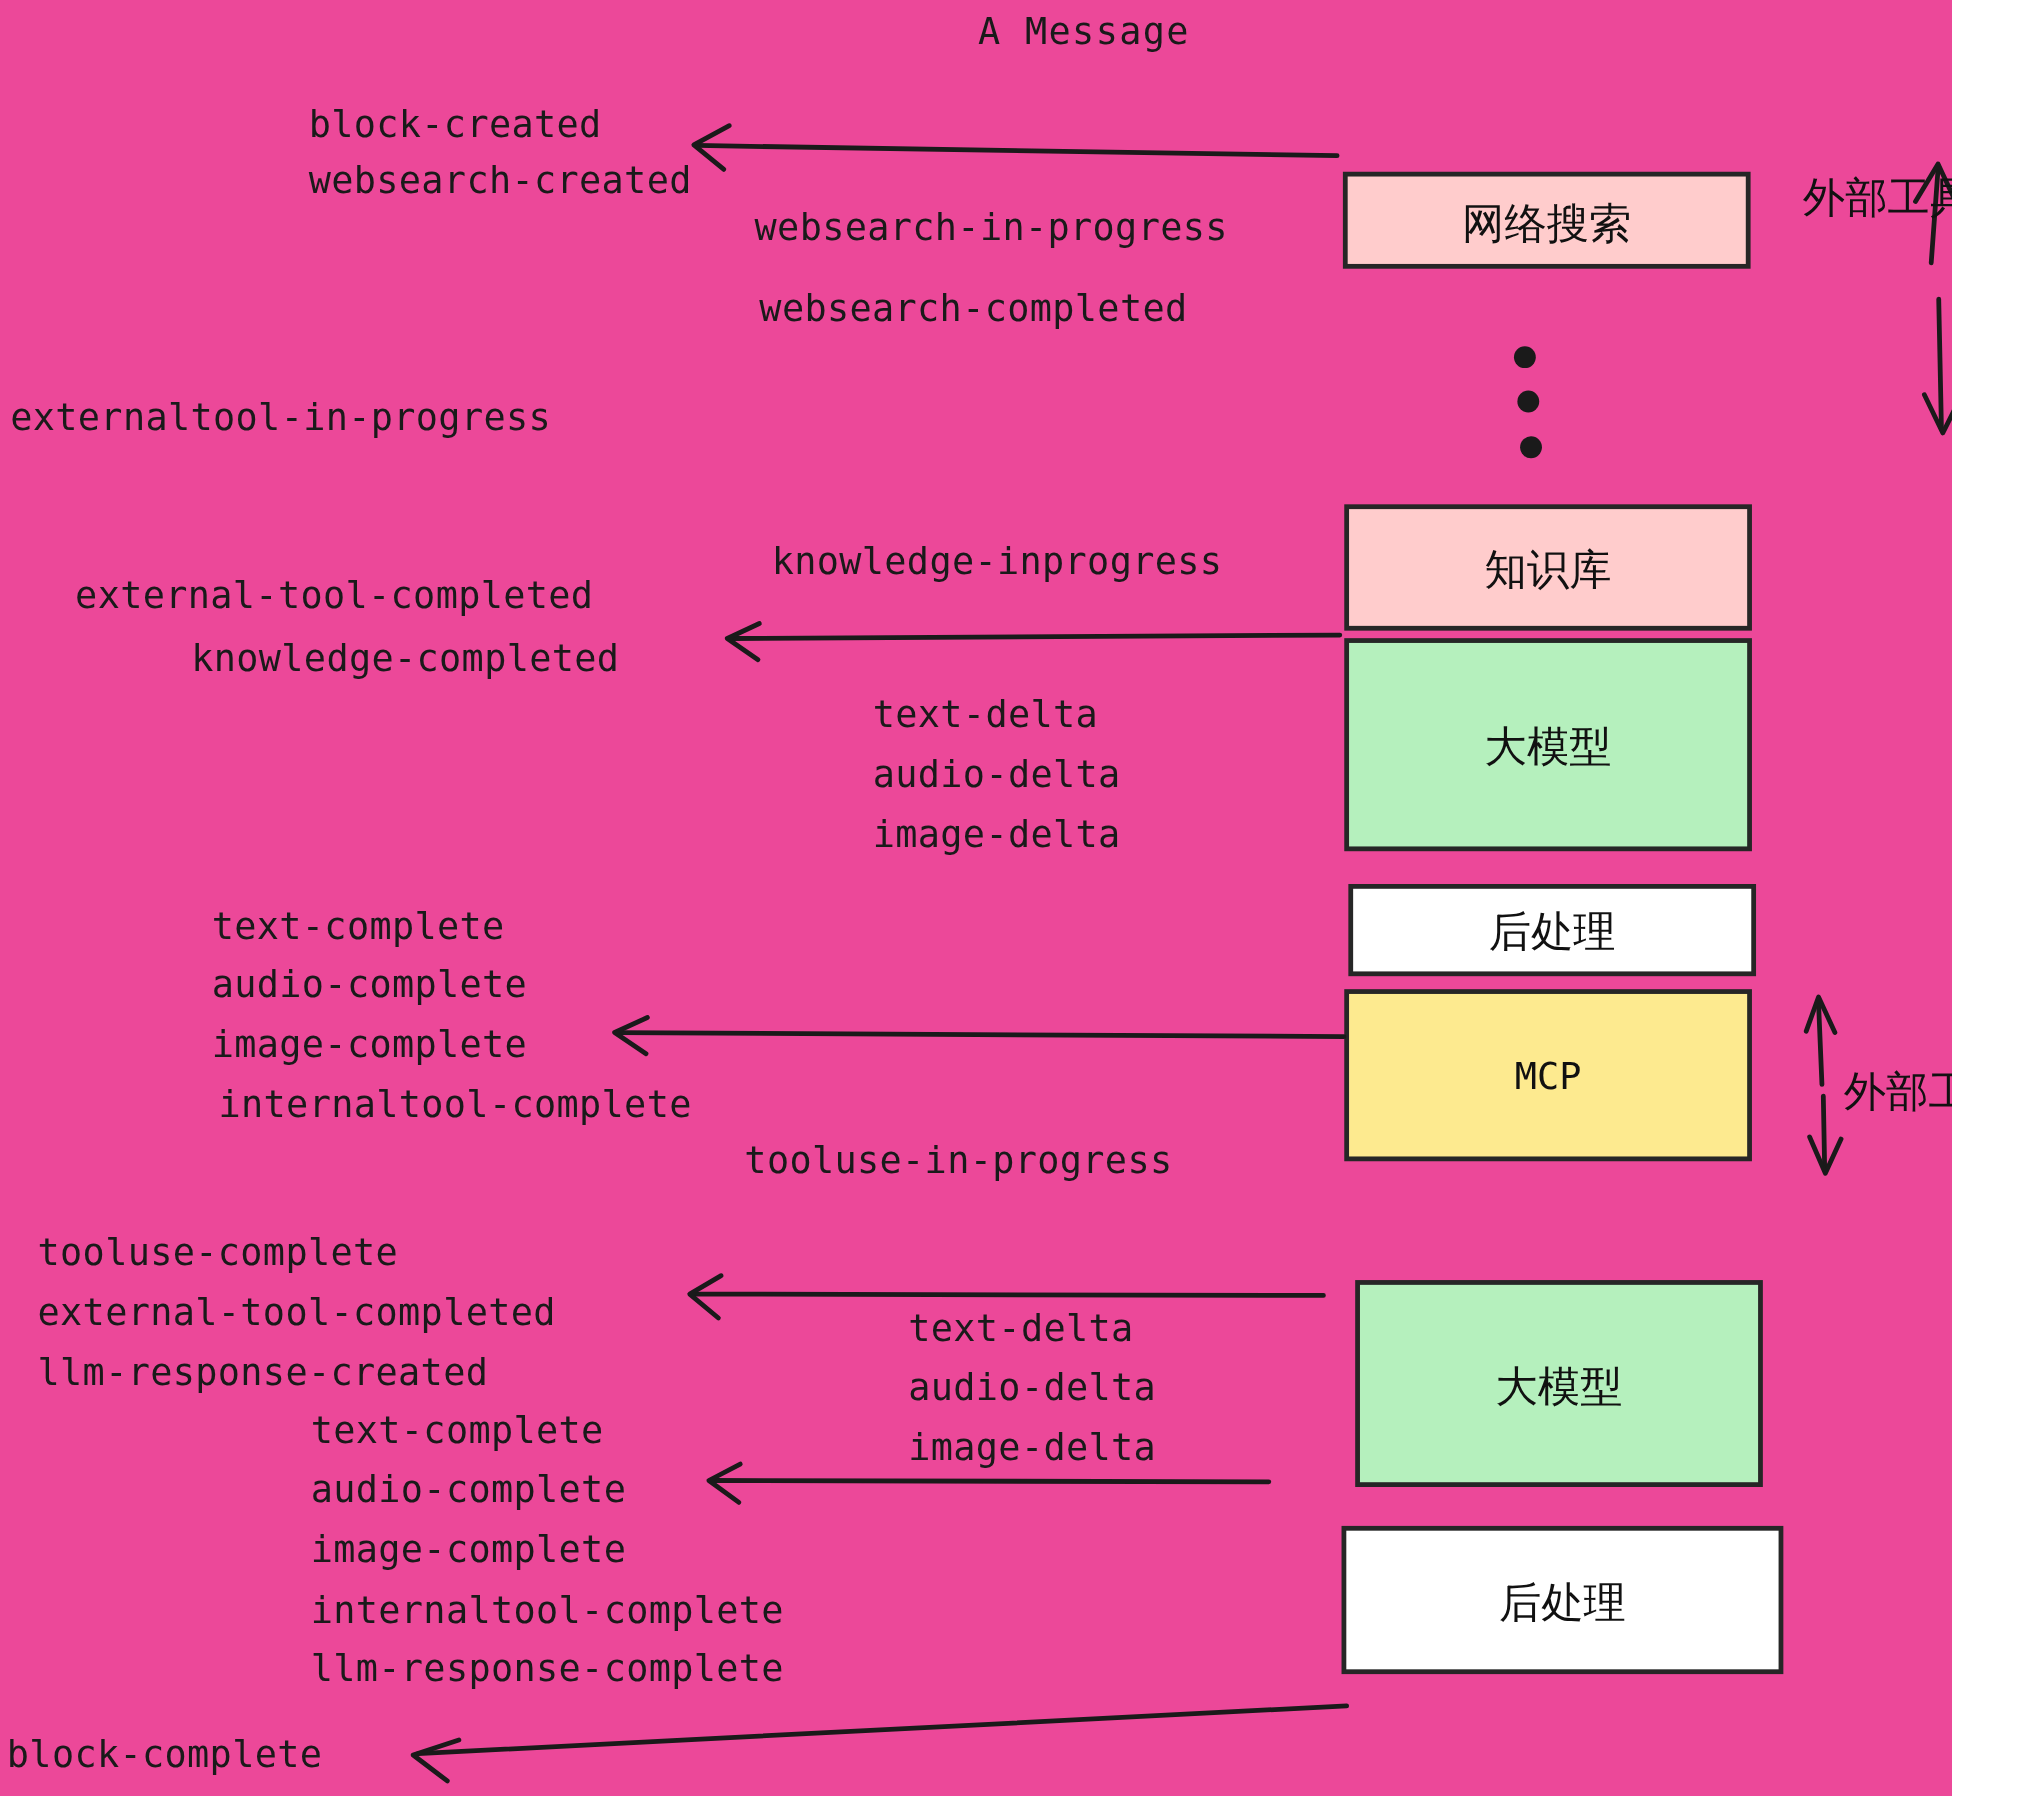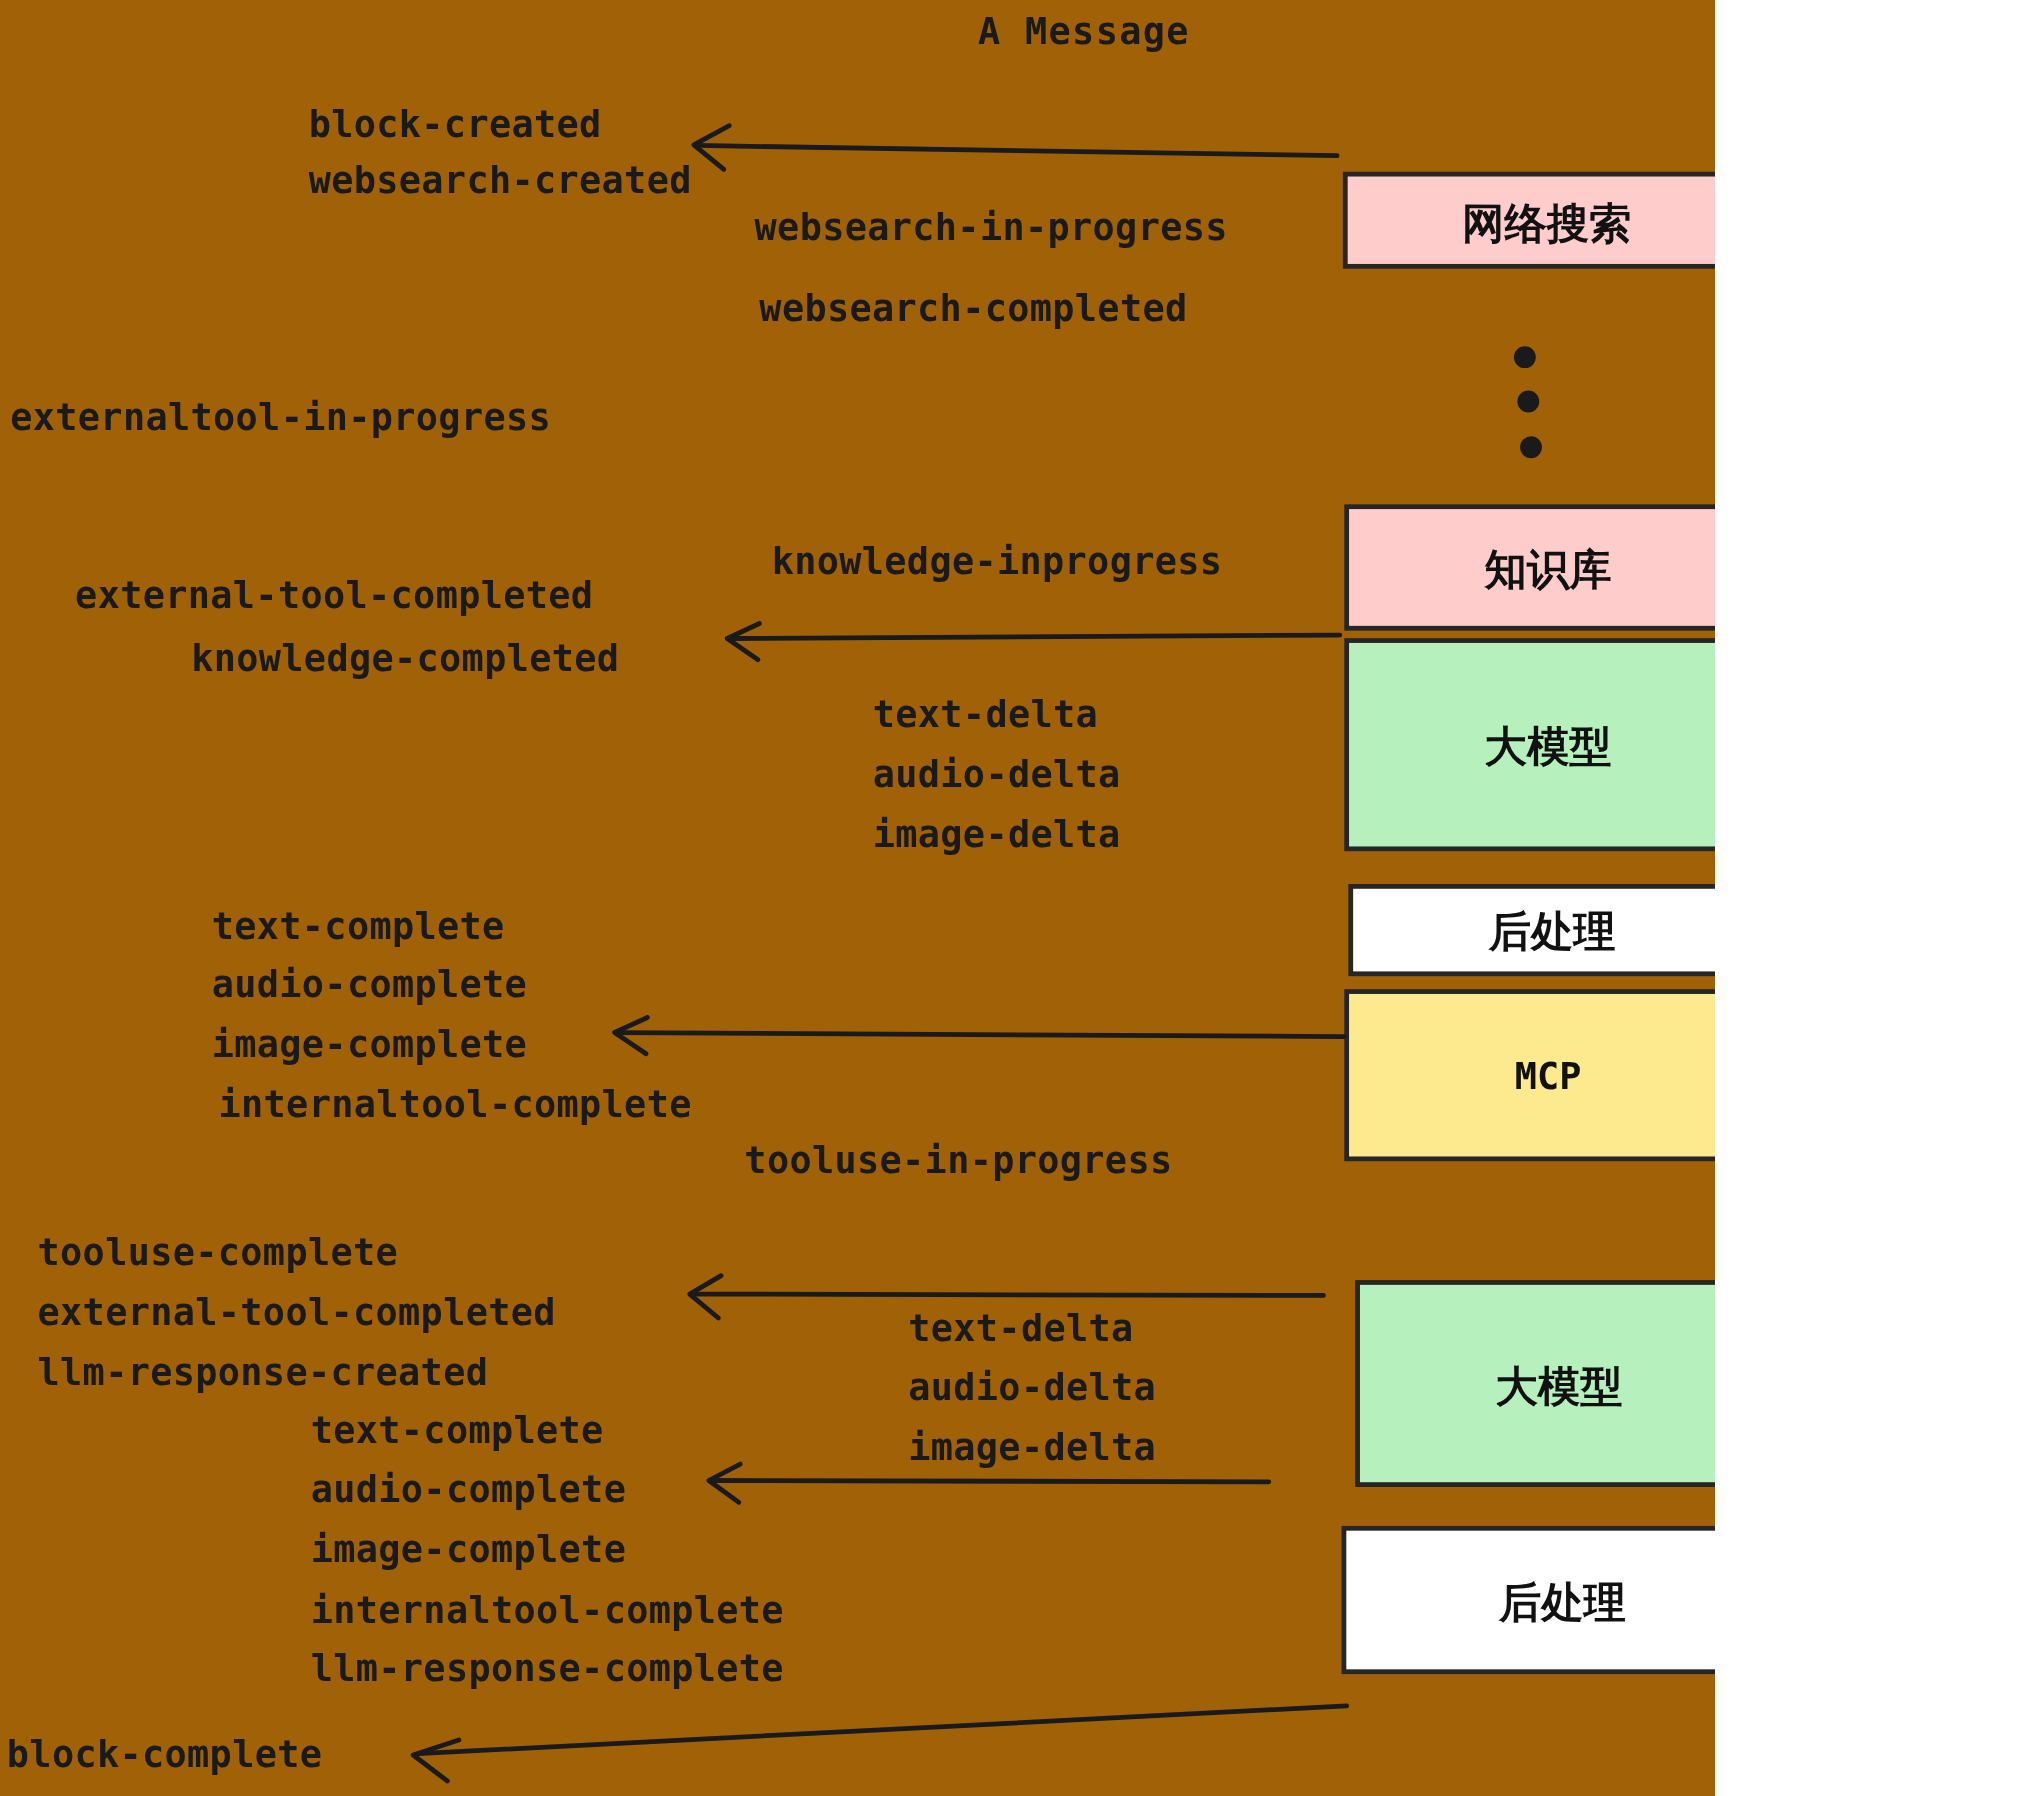--- a/index.html
+++ b/index.html
@@ -2,25 +2,24 @@
 <html style="font-size:11px"><head>
 <meta charset="utf-8">
 <style>
   html, body {
     margin: 0;
     padding: 0;
     background: #ffffff;
   }
   #canvas-wrap {
     position: relative;
-    width: 1715px;
+    width: 1952px;
     height: 1796px;
-    background: #a16207;
+    background: #ec4899;
     overflow: hidden;
-    font-weight: bold;
   }
   svg#diagram {
     display: block;
     width: 2035px;
     height: 1796px;
   }
   .mono-label {
     font-family: "DejaVu Sans Mono", "Liberation Mono", monospace;
     font-size: 54px;
     fill: #1a1a1a;

